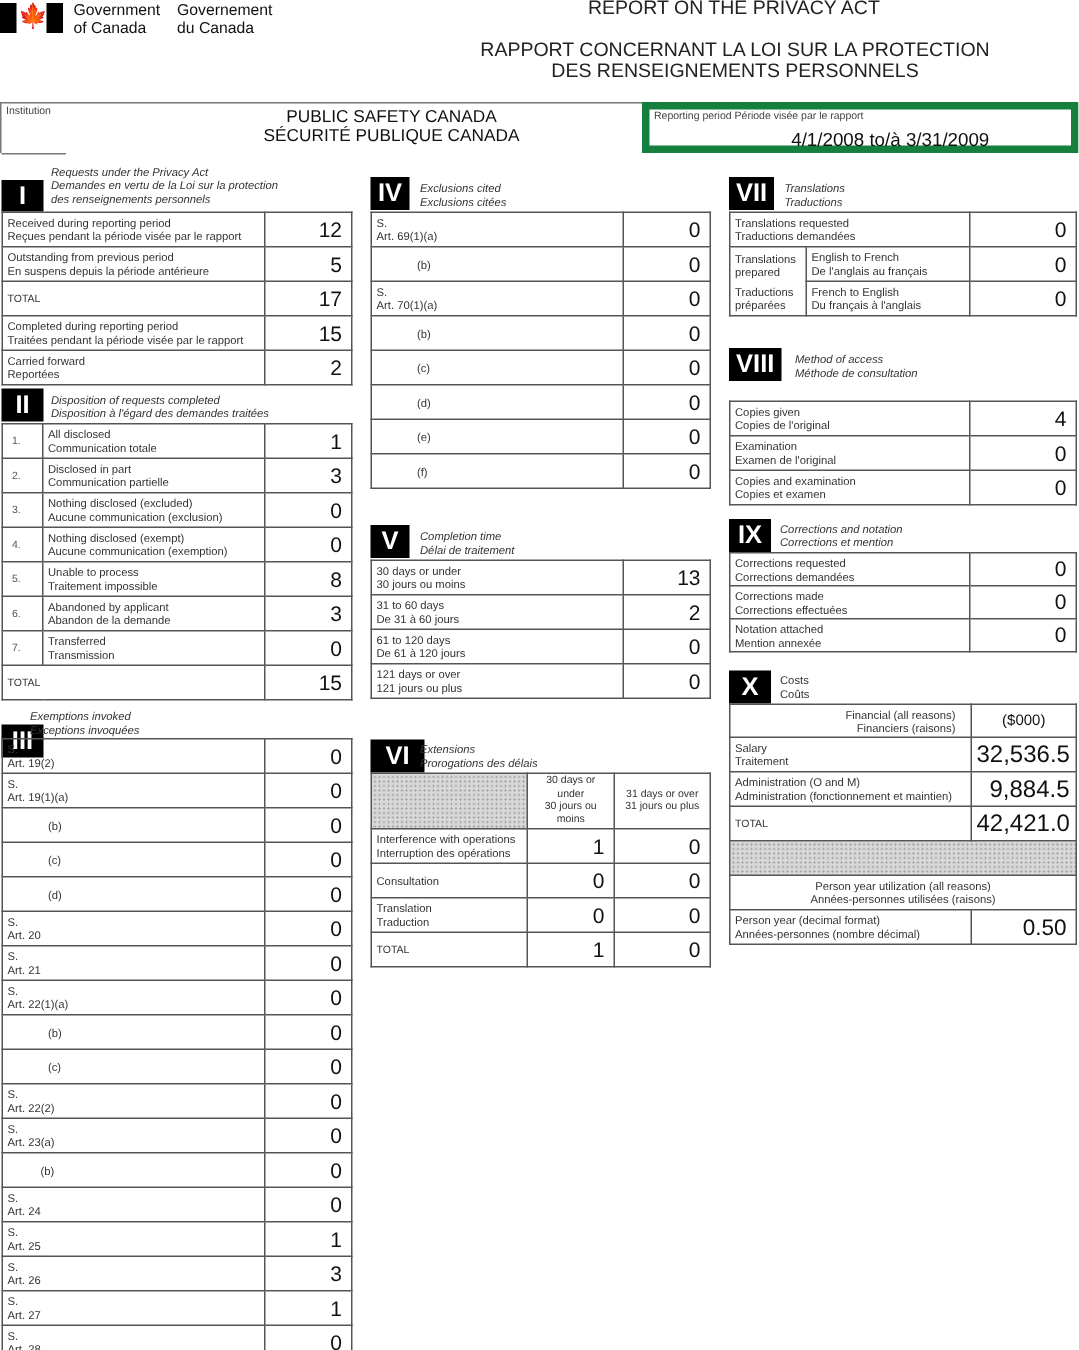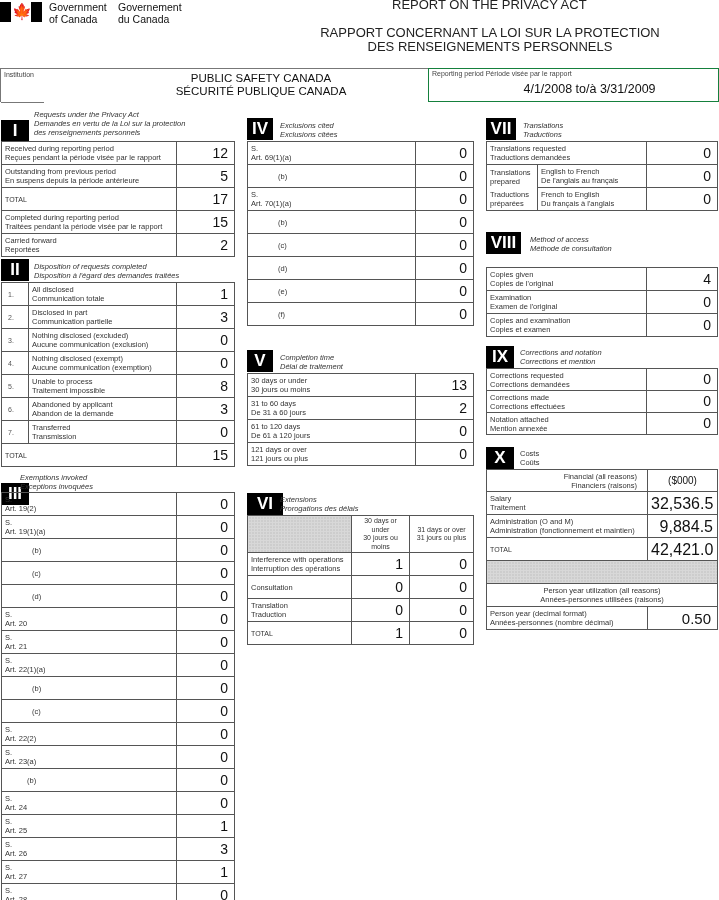--- a/index.html
+++ b/index.html
@@ -11,21 +11,21 @@
   .flag .bar { position: absolute; top: 0; width: 11px; height: 20px; background: #000; }
   .flag .leaf { position: absolute; left: 12px; top: 0; width: 18px; height: 20px; font-size: 16px; line-height: 20px; text-align: center; color: #000; }
   .gov { position: absolute; top: 1px; font-size: 10.5px; line-height: 12px; color: #111; }
   .title-en { position: absolute; left: 360px; width: 359px; top: -3px; text-align: left; font-size: 13px; color: #222; padding-left: 32px; }
   .title-fr { position: absolute; left: 300px; width: 380px; top: 26px; text-align: center; font-size: 13px; line-height: 14px; color: #222; }
 
   .inst-box { position: absolute; left: 0; top: 68px; width: 428px; height: 34px; border-top: 1px solid #777; border-left: 1px solid #777; }
   .inst-box .uline { position: absolute; left: 0; top: 33px; width: 43px; border-top: 1px solid #777; }
   .inst-label { position: absolute; left: 3px; top: 2px; font-size: 7px; color: #444; }
   .inst-name { position: absolute; left: 110px; width: 300px; top: 3px; text-align: center; font-size: 11.5px; line-height: 12.5px; color: #111; }
-  .period-box { position: absolute; left: 428px; top: 68px; width: 291px; height: 34px; border: 1px solid #15803d; }
+  .period-box { position: absolute; left: 428px; top: 68px; width: 291px; height: 34px; border: 5px solid #15803d; }
   .period-label { position: absolute; left: 3px; top: 1px; font-size: 7px; color: #444; }
   .period-val { position: absolute; left: 0; width: 291px; top: 13px; text-align: center; font-size: 12.5px; color: #111; padding-left: 30px; }
 
   
   .sec-badge { position: absolute; background: #000; color: #fff; font-weight: bold; text-align: center; font-size: 17px; }
   .sec-title { position: absolute; font-style: italic; font-size: 7.5px; line-height: 9px; color: #333; }
 
   
   table.grid { position: absolute; border-collapse: collapse; table-layout: fixed; }
   table.grid td { border: 1px solid #555; font-size: 7.5px; line-height: 9px; color: #333; padding: 1px 3px; vertical-align: middle; }

